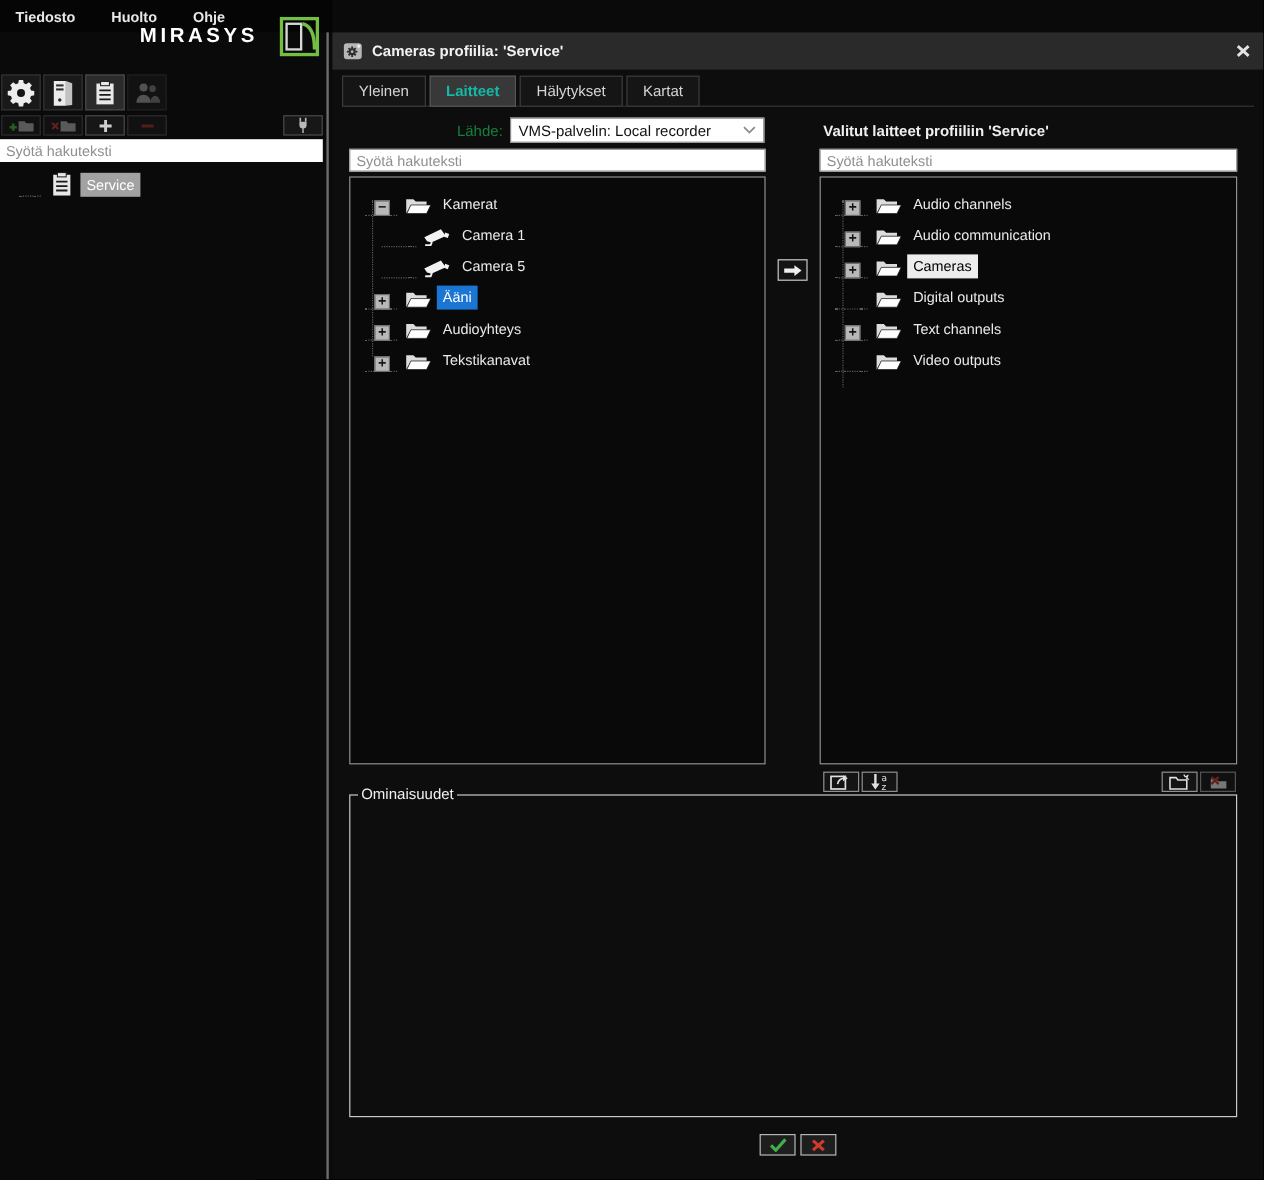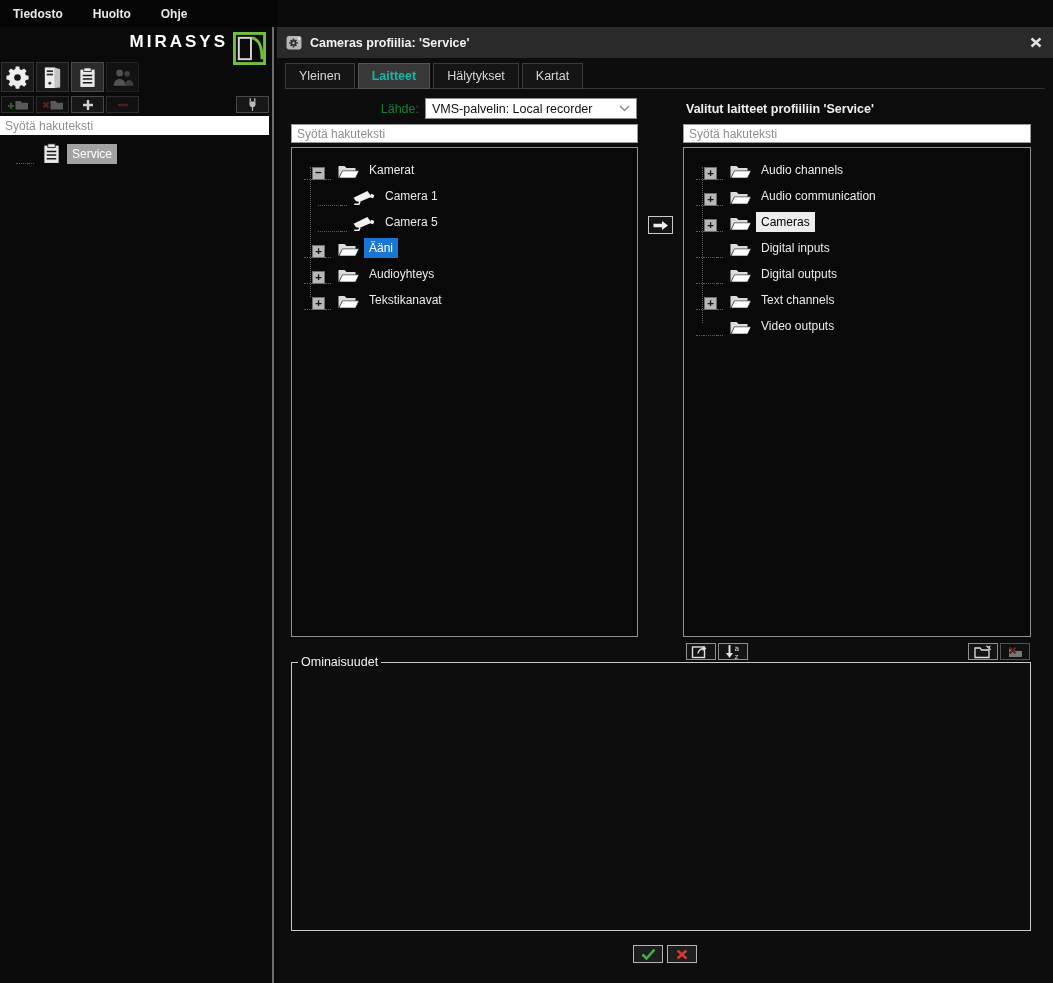--- a/index.html
+++ b/index.html
@@ -6,22 +6,22 @@
   html,body{background:#000}
   body{font-family:"Liberation Sans",sans-serif}
   .screen{position:relative;width:1053px;height:983px;background:#0a0a0a;overflow:hidden}
 
   
   .menubar{position:absolute;left:0;top:0;width:277px;height:27px;background:#050505;
     display:flex;align-items:center;gap:30px;padding-left:13px}
   .menu-item{color:#e8e8e8;font-size:12px;font-weight:bold;cursor:default}
 
   
-  .brand{position:absolute;left:0;top:32px;width:270px;height:36px;display:flex;
-    justify-content:flex-end;align-items:flex-start;gap:5px;padding-right:4px}
+  .brand{position:absolute;left:0;top:12px;width:270px;height:36px;display:flex;
+    justify-content:flex-end;align-items:center;gap:18px;padding-right:4px}
   .brand-text{color:#fff;font-size:17px;font-weight:bold;letter-spacing:3px}
   .brand-mark{display:flex}
 
   
   .tb1{position:absolute;left:1px;top:62px;display:flex;gap:2px}
   .tb1 .btn{width:33px;height:30px;background:#191919;border:1px solid #333;
     display:flex;align-items:center;justify-content:center}
   .tb1 .btn.active{background:#2b2b2b;border-color:#4a4a4a}
   .tb2{position:absolute;left:1px;top:96px;width:268px;display:flex;gap:2px}
   .tb2 .sbtn{width:33px;height:17px;background:#171717;border:1px solid #4a4a4a;
@@ -396,32 +396,20 @@
         <div class="tree-row">
           <span class="guide"></span>
           <span class="exp-ph"></span>
           <span class="guide g2"></span>
           <span class="t-ic">
             <svg width="23" height="16" viewBox="0 0 22 16">
               <path d="M1 14V2h6l2 2h9v3H5z" fill="#dcdcdc"></path>
               <path d="M1.5 14l3.4-7.2h16.6L18 14z" fill="#fdfdfd" stroke="#161616" stroke-width=".6"></path>
             </svg>
           </span>
-          <span class="t-label">Digital inputs</span>
-        </div>
-        <div class="tree-row">
-          <span class="guide"></span>
-          <span class="exp-ph"></span>
-          <span class="guide g2"></span>
-          <span class="t-ic">
-            <svg width="23" height="16" viewBox="0 0 22 16">
-              <path d="M1 14V2h6l2 2h9v3H5z" fill="#dcdcdc"></path>
-              <path d="M1.5 14l3.4-7.2h16.6L18 14z" fill="#fdfdfd" stroke="#161616" stroke-width=".6"></path>
-            </svg>
-          </span>
           <span class="t-label">Digital outputs</span>
         </div>
         <div class="tree-row">
           <span class="guide"></span>
           <span class="exp">+</span>
           <span class="guide g2"></span>
           <span class="t-ic">
             <svg width="23" height="16" viewBox="0 0 22 16">
               <path d="M1 14V2h6l2 2h9v3H5z" fill="#dcdcdc"></path>
               <path d="M1.5 14l3.4-7.2h16.6L18 14z" fill="#fdfdfd" stroke="#161616" stroke-width=".6"></path>

